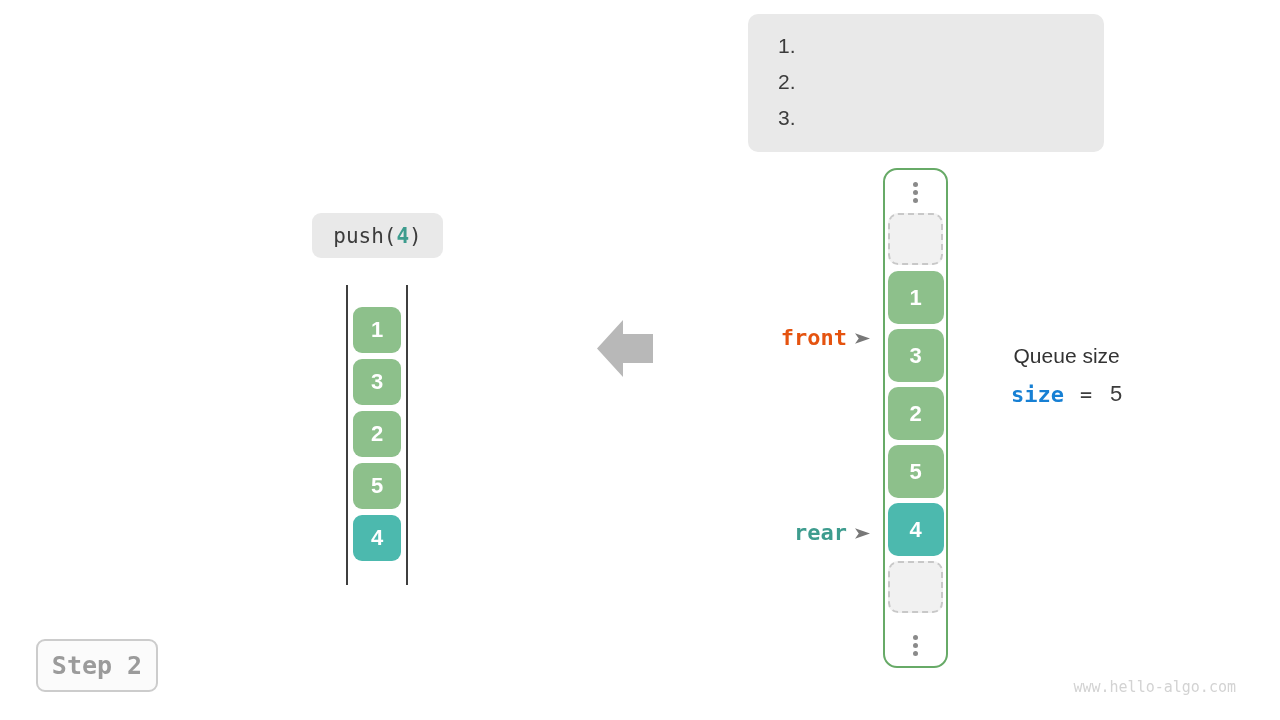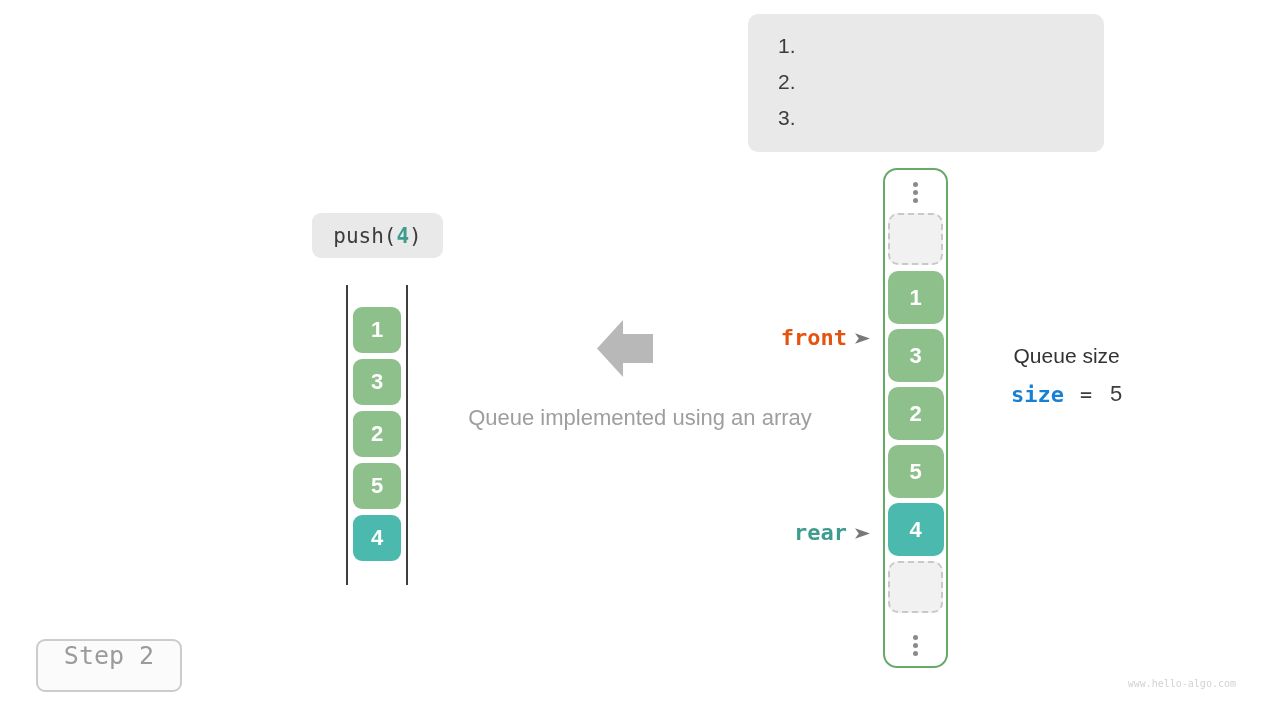--- a/index.html
+++ b/index.html
@@ -69,28 +69,28 @@
 
   
   .size-block{position:absolute;left:1011px;top:344px;text-align:center;}
   .size-title{font-size:21px;color:#333333;}
   .size-line{margin-top:13px;display:flex;align-items:center;}
   .szvar{font-family:"DejaVu Sans Mono",monospace;font-weight:700;font-size:22px;color:var(--code_blue);}
   .eq{margin-left:16px;font-family:"DejaVu Sans Mono",monospace;font-size:20px;color:var(--text_dark);}
   .szval{margin-left:18px;font-size:22px;color:var(--text_dark);}
 
   
-  .step-badge{position:absolute;left:36px;top:639px;width:146px;height:53px;
+  .step-badge{position:absolute;left:36px;top:639px;width:122px;height:53px;
     background:var(--step_bg);border:2px solid var(--step_border);border-radius:9px;
-    display:flex;justify-content:center;
-    font-family:"DejaVu Sans Mono",monospace;font-weight:400;font-size:25px;color:var(--step_gray);}
+    display:flex;align-items:center;justify-content:center;
+    font-family:"DejaVu Sans Mono",monospace;font-weight:700;font-size:25px;color:var(--step_gray);}
 
   
   .watermark{position:absolute;right:44px;top:678px;font-family:"DejaVu Sans Mono",monospace;
-    font-size:10px;color:var(--watermark_gray);}
+    font-size:15px;color:var(--watermark_gray);}
 </style>
 </head>
 <body>
 
 <div class="canvas">
 
   <div class="steps-panel">
     <div class="step-line">
       <span class="num">1.</span>
     </div>
@@ -113,21 +113,20 @@
     <div class="abox">3</div>
     <div class="abox">2</div>
     <div class="abox">5</div>
     <div class="abox teal">4</div>
   </div>
 
   <svg class="big-arrow" viewBox="0 0 56 57">
     <polygon points="0,28.5 26,0 26,14 56,14 56,43 26,43 26,57"></polygon>
   </svg>
 
-  <div class="caption">Queue implemented using an array</div>
 
   <div class="queue-col">
     <div class="dots">
         <i></i>
         <i></i>
         <i></i>
       </div>
     <div class="slot"></div>
     <div class="qcell first">1</div>
     <div class="qcell">3</div>

